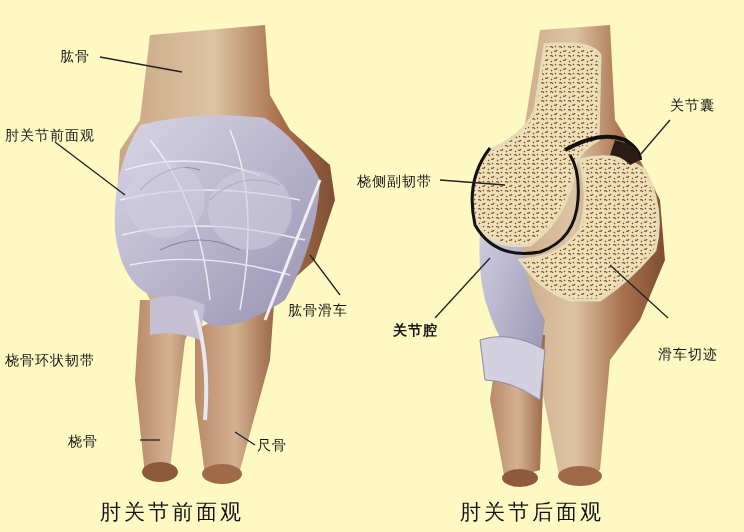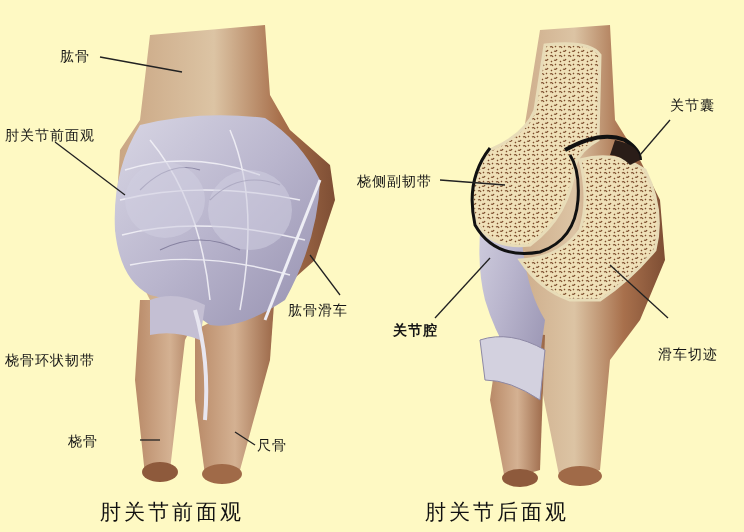--- a/index.html
+++ b/index.html
@@ -111,14 +111,14 @@
   <span class="lbl" style="left:5px; top:352px;">桡骨环状韧带</span>
   <span class="lbl" style="left:68px; top:433px;text-align:right;">桡骨</span>
   <span class="lbl" style="left:257px; top:437px;">尺骨</span>
 
   <span class="lbl" style="left:670px; top:97px;">关节囊</span>
   <span class="lbl" style="left:357px; top:173px;">桡侧副韧带</span>
   <span class="lbl" style="left:393px; top:322px;font-weight:bold;">关节腔</span>
   <span class="lbl" style="left:658px; top:322px;margin-top:24px;">滑车切迹</span>
 
   <span class="cap" style="left:100px; top:500px;">肘关节前面观</span>
-  <span class="cap" style="left:425px; top:500px;">肘关节后面观</span>
+  <span class="cap" style="left:460px; top:500px;">肘关节后面观</span>
 </div>
 
 </body></html>

